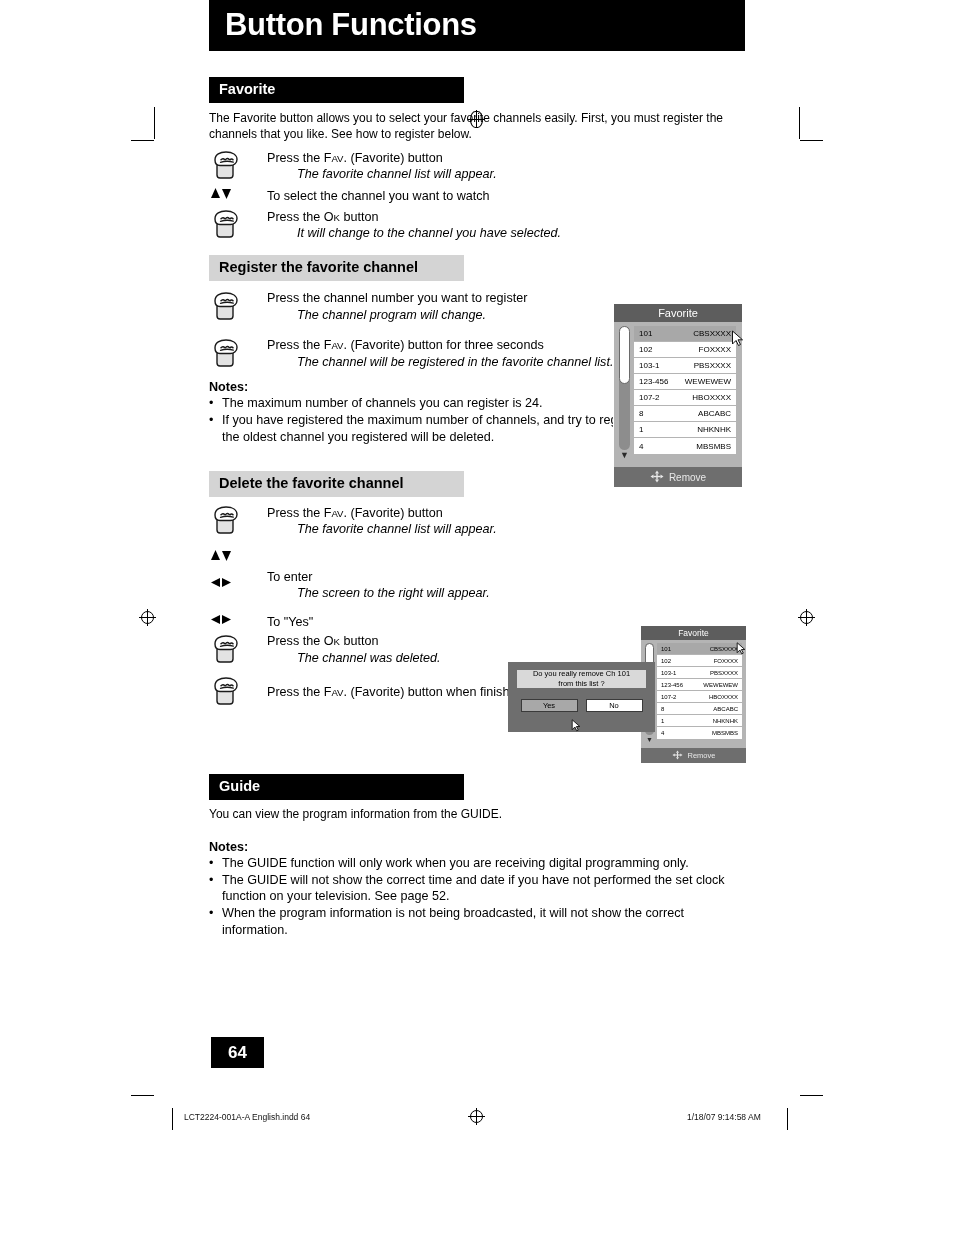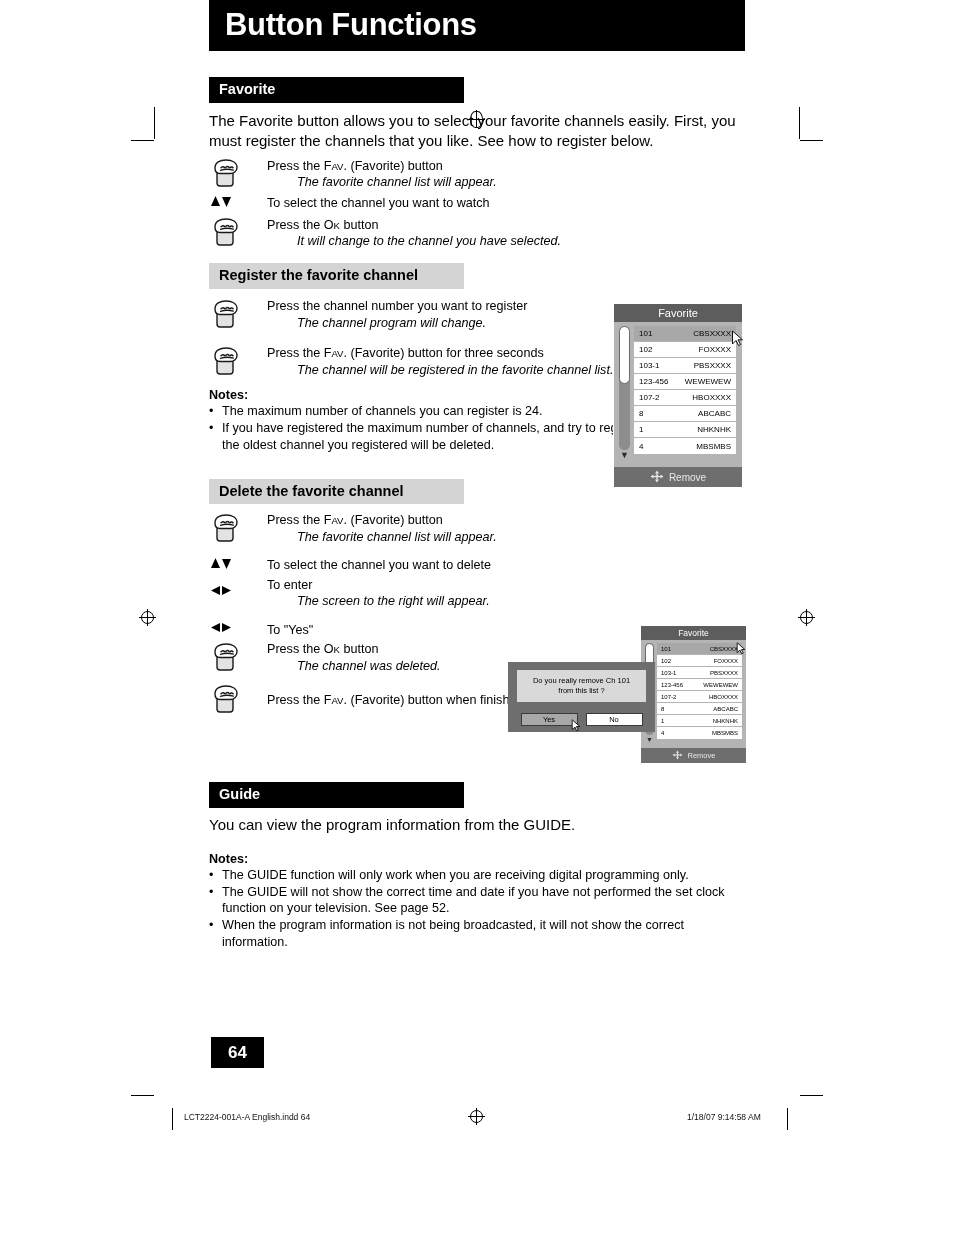--- a/index.html
+++ b/index.html
@@ -95,21 +95,21 @@
     background: #d4d4d4;
     color: #000000;
     font-size: 14.5px;
     font-weight: bold;
     padding: 5px 0 5px 10px;
     width: 245px;
     line-height: 1.1;
   }
 
   .body-para {
-    font-size: 15px;
+    font-size: 12px;
     line-height: 1.32;
     margin: 8px 0 0 0;
   }
 
   
   .steps { margin-top: 5px; }
   .step {
     display: flex;
     align-items: center;
     margin-bottom: 2px;
@@ -418,23 +418,20 @@
           <span class="step-sub">The favorite channel list will appear.</span>
         </div>
       </div>
 
       <div class="step" style="margin-bottom:0px;">
         <div class="step-icon">
           <svg width="40" height="15" viewBox="0 0 40 15">
             <polygon points="2,12 11,12 6.5,2" fill="#000"></polygon>
             <polygon points="13,3 22,3 17.5,13" fill="#000"></polygon>
           </svg>
-        </div>
-        <div class="step-text">
-          <span>To select the channel you want to delete</span>
         </div>
       </div>
 
       <div class="step" style="margin-bottom:9px;">
         <div class="step-icon">
           <svg width="40" height="15" viewBox="0 0 40 15">
             <polygon points="11,3 11,12 2,7.5" fill="#000"></polygon>
             <polygon points="13,3 13,12 22,7.5" fill="#000"></polygon>
           </svg>
         </div>
@@ -630,21 +627,21 @@
     </div>
   </div>
 
   <div class="cursor-arrow" style="left:736px; top:641px;">
     <svg width="10" height="13" viewBox="0 0 13 17">
       <path d="M1.5 1 L1.5 14 L5 10.5 L7.5 15.5 L9.5 14.5 L7 9.8 L11.5 9.8 Z" fill="#ffffff" stroke="#111111" stroke-width="1.2"></path>
     </svg>
   </div>
 
   <div class="osd-dialog" style="left:508px; top:662px; width:147px; height:70px; padding:8px 9px;">
-    <div class="dialog-msg" style="height:32px; font-size:7.5px; line-height:1.35;">
+    <div class="dialog-msg" style="height:18px; font-size:7.5px; line-height:1.35;">
       <span>Do you really remove Ch 101</span>
       <span>from this list ?</span>
     </div>
     <div class="dialog-buttons" style="margin-top:11px;">
       <div class="dialog-btn primary" style="width:57px; height:13px; line-height:12px; font-size:7.5px;">Yes</div>
       <div class="dialog-btn secondary" style="width:57px; height:13px; line-height:12px; font-size:7.5px; margin-left:8px;">No</div>
     </div>
   </div>
 
   <div class="cursor-arrow" style="left:571px; top:718px;">

